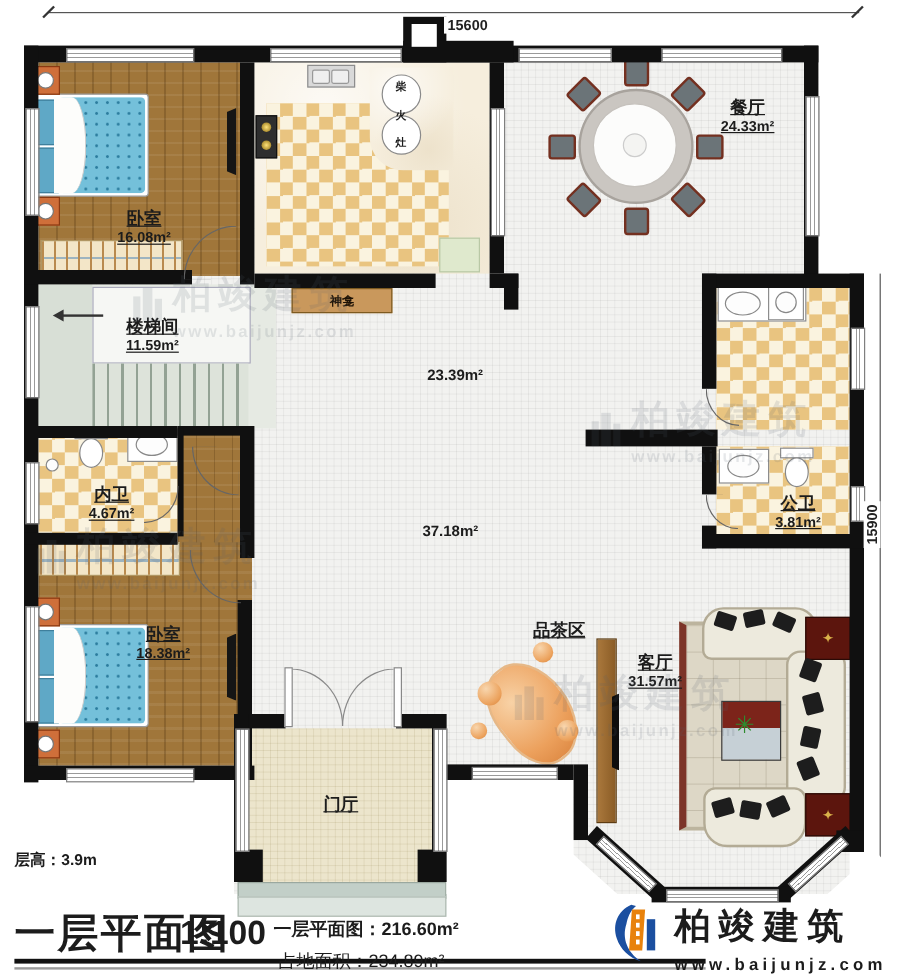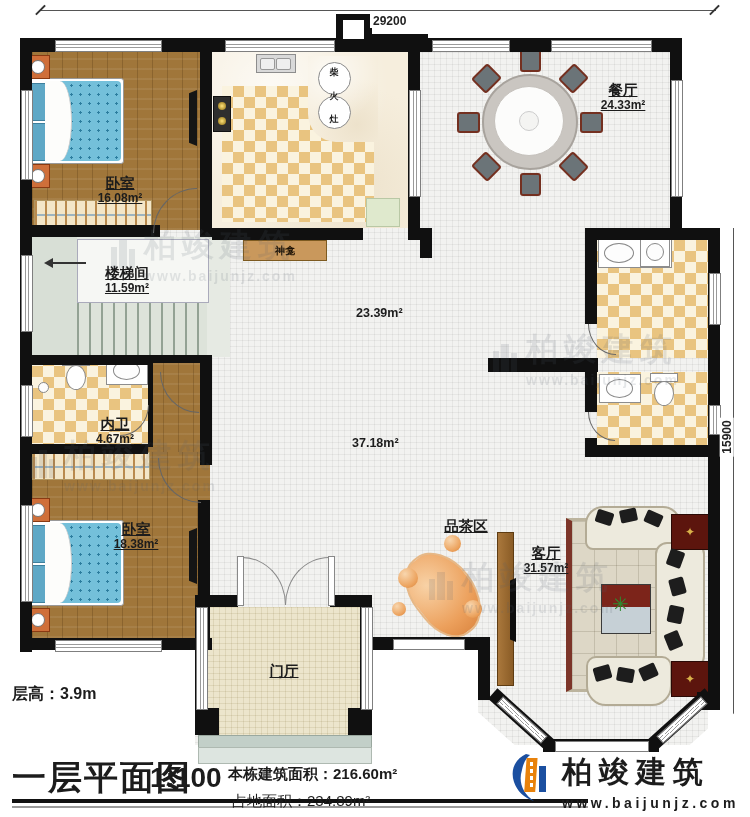--- a/index.html
+++ b/index.html
@@ -263,23 +263,27 @@
       <span class="ar">16.08m²</span>
     </div>
   <div class="lbl" style="left:573px;top:82px;width:100px;">
     <span class="nm">餐厅</span>
       <span class="ar">24.33m²</span>
     </div>
   <div class="lbl" style="left:77px;top:265px;width:100px;">
     <span class="nm">楼梯间</span>
       <span class="ar">11.59m²</span>
     </div>
-  <div class="lbl" style="left:43px;top:416px;width:100px;padding-left:22px;">
+  <div class="lbl" style="left:43px;top:405px;width:100px;">
     <span class="nm">内卫</span>
       <span class="ar">4.67m²</span>
+    </div>
+  <div class="lbl" style="left:615px;top:412px;width:100px;">
+    <span class="nm">公卫</span>
+      <span class="ar">3.81m²</span>
     </div>
   <div class="lbl" style="left:86px;top:521px;width:100px;">
     <span class="nm">卧室</span>
       <span class="ar">18.38m²</span>
     </div>
   <div class="lbl" style="left:496px;top:545px;width:100px;">
     <span class="nm">客厅</span>
       <span class="ar">31.57m²</span>
     </div>
   <div class="lbl" style="left:234px;top:663px;width:100px;">
@@ -287,21 +291,21 @@
     </div>
   <div class="lbl" style="left:416px;top:518px;width:100px;">
     <span class="nm">品茶区</span>
     </div>
   <div class="area-lbl" style="left:356px;top:306px;">23.39m²</div>
   <div class="area-lbl" style="left:352px;top:436px;">37.18m²</div>
 
   <div class="dimline" style="left:40px;top:10px;width:676px;height:1px;"></div>
   <div class="tick" style="left:34px;top:9px;transform:rotate(-45deg);"></div>
   <div class="tick" style="left:708px;top:9px;transform:rotate(-45deg);"></div>
-  <div class="dim" style="left:370px;top:14px;">29200</div>
+  <div class="dim" style="left:370px;top:14px;">15600</div>
   <div class="dimline" style="left:733px;top:42px;width:1px;height:710px;"></div>
   <div class="tick" style="left:727px;top:40px;transform:rotate(-45deg);"></div>
   <div class="tick" style="left:727px;top:750px;transform:rotate(-45deg);"></div>
   <div class="dim" style="left:707px;top:430px;transform:rotate(-90deg);">15900</div>
 
   <div class="wm" style="left:110px;top:224px;">
     <svg width="26" height="32" viewBox="0 0 26 32" fill="currentColor">
         <rect x="1" y="9" width="6" height="21"></rect>
         <rect x="9" y="2" width="8" height="28"></rect>
         <rect x="19" y="11" width="6" height="19"></rect>
@@ -338,24 +342,24 @@
         <rect x="1" y="9" width="6" height="21"></rect>
         <rect x="9" y="2" width="8" height="28"></rect>
         <rect x="19" y="11" width="6" height="19"></rect>
       </svg>
     <div>
         <div class="wm-big">柏竣建筑</div>
         <div class="wm-url">www.baijunjz.com</div>
       </div>
   </div>
 
-  <div class="footer-line" style="left:12px;top:684px;font-size:16px;z-index:80;">层高：3.9m</div>
+  <div class="footer-line" style="left:12px;top:708px;font-size:13px;z-index:80;">层高：3.9m</div>
   <div class="abs" style="left:12px;top:755px;font-size:34px;font-weight:700;letter-spacing:2px;z-index:80;">一层平面图</div>
   <div class="abs" style="left:150px;top:762px;font-size:28px;font-weight:600;z-index:80;">1:100</div>
-  <div class="abs" style="left:228px;top:765px;font-size:15px;font-weight:600;z-index:80;">本栋建筑面积：216.60m²</div>
+  <div class="abs" style="left:228px;top:765px;font-size:15px;font-weight:600;z-index:80;">一层平面图：216.60m²</div>
   <div class="abs" style="left:232px;top:792px;font-size:15px;font-weight:400;z-index:80;">占地面积：234.89m²</div>
   <div class="abs" style="left:12px;top:799px;width:576px;height:4px;background:#111;z-index:79;"></div>
   <div class="abs" style="left:12px;top:806px;width:576px;height:2px;background:#9a9a9a;z-index:79;"></div>
 
   <div class="abs" style="left:508px;top:752px;display:flex;align-items:flex-start;gap:10px;z-index:80;">
     <svg width="44" height="50" viewBox="0 0 44 50">
       <path d="M18 2 C7 7 2 18 6 30 C9 39 16 46 26 49 C15 42 10 30 14 18 C15 13 17 7 22 3 Z" fill="#1b4fa0"></path>
       <rect x="19" y="6" width="11" height="34" fill="#e8820c" transform="skewX(-4)"></rect>
       <rect x="31" y="14" width="7" height="26" fill="#1b4fa0"></rect>
       <rect x="22" y="10" width="3" height="4" fill="#fff"></rect>

